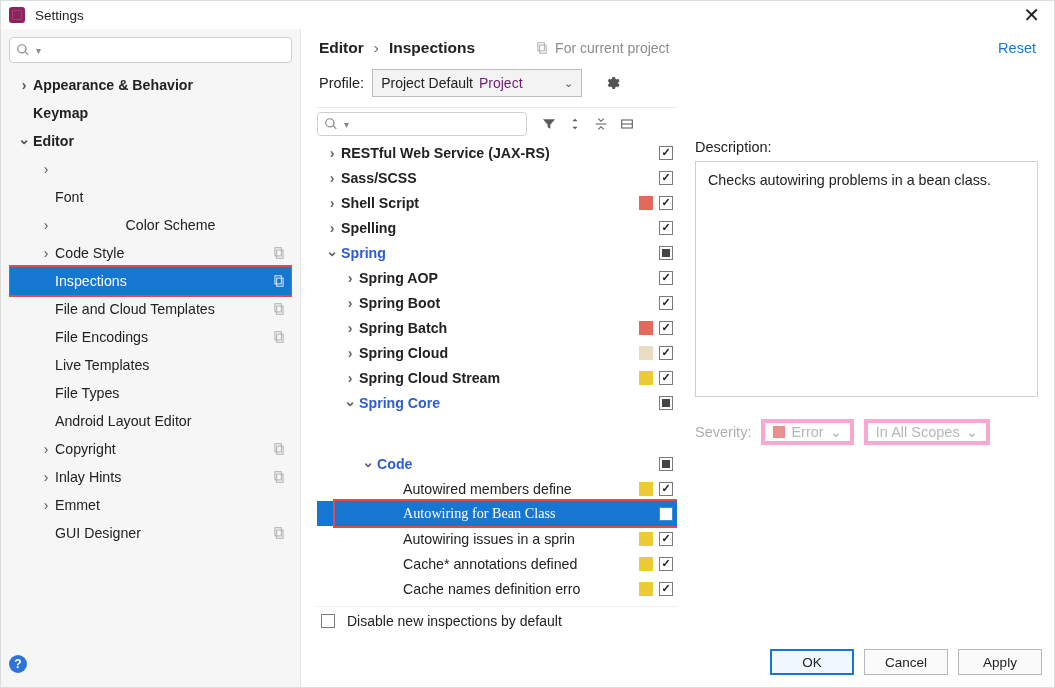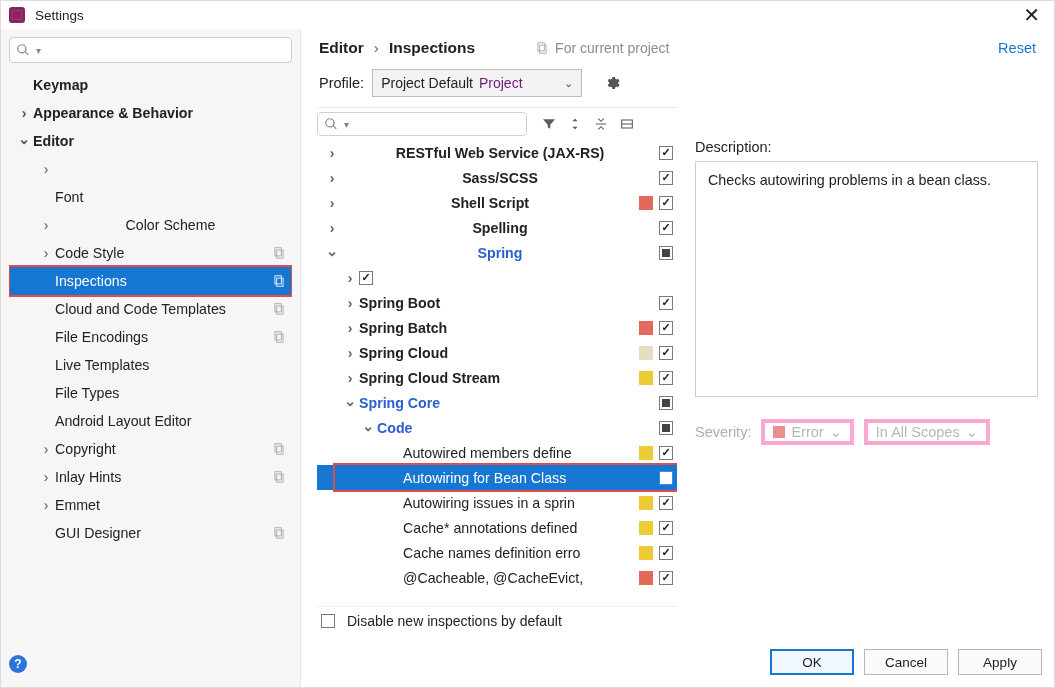--- a/index.html
+++ b/index.html
@@ -56,34 +56,34 @@
   .tree-row .arrow.right::before { content:"›"; font-size:14px; }
   .tree-row .arrow.down::before { content:"⌄"; font-size:14px; position:relative; top:-2px; }
   .tree-row .arrow.none::before { content:""; }
   .tree-row .lbl { flex:1; white-space:nowrap; overflow:hidden; text-overflow:clip; }
   .sev-sq { width:14px; height:14px; margin-right:6px; flex-shrink:0; }
   .chk { width:14px; height:14px; border:1px solid #7a7a7a; flex-shrink:0; display:flex; align-items:center; justify-content:center; margin-right:4px; background:#fff; }
   .chk.checked::after { content:"✓"; font-size:11px; line-height:1; color:#222; font-weight:700; }
   .chk.mixed::after { content:""; width:8px; height:8px; background:#444; }
   .tree-row.selected { background:#1677d3; color:#fff; }
   .tree-row.selected .chk { border-color:#3b8fe0; }
-  .tree .redbox2 { position:relative; }
+  .tree .redbox2 { position:relative;font-family:Liberation Serif, serif; }
   .tree .redbox2::after { content:""; position:absolute; left:16px; right:-8px; top:-2px; bottom:-2px; border:2px solid #e14b4b; pointer-events:none; }
   .disable-row { padding:6px 0 2px 4px; display:flex; align-items:center; gap:8px; font-size:14px; }
   .details { flex:1; display:flex; flex-direction:column; padding-top:32px; }
   .details .d-label { font-size:14.5px; margin-bottom:6px; }
   .desc-box { border:1px solid #cfcfcf; height:236px; padding:10px 12px; font-size:14.3px; }
   .sev-row { margin-top:22px; display:flex; align-items:center; gap:10px; color:#aeaeae; font-size:14.5px; }
   .sev-dd, .scope-dd { border:4px solid #f9a8d4; height:26px; padding:0 8px; display:flex; align-items:center; gap:6px; color:#b6b6b6; }
   .sev-dd .sq { width:12px; height:12px; background:#e98f8f; }
   .footer-btns { padding:10px 12px 12px 12px; display:flex; justify-content:flex-end; gap:10px; }
   .btn { width:84px; height:26px; border:1px solid #b8b8b8; background:#fafafa; font-size:13.5px; display:flex; align-items:center; justify-content:center; cursor:pointer; }
   .btn.primary { border:2px solid #1677d3; background:#f0f7ff; }
   .copy-icon svg, .gear svg { width:100%; height:100%; }
-  .ind0 { padding-left:6px;text-align:center; } .ind1 { padding-left:24px; } .ind2 { padding-left:42px; } .ind3 { padding-left:68px; }
+  .ind0 { padding-left:6px; } .ind1 { padding-left:24px; } .ind2 { padding-left:42px;margin-top:36px; } .ind3 { padding-left:68px; }
 </style>
 </head>
 <body>
 
 <div class="window">
 
   <div class="titlebar">
     <div class="app-icon"></div>
     <div class="title">Settings</div>
     <div class="x">✕</div>
@@ -92,27 +92,27 @@
   <div class="body">
 
     <div class="sidebar">
       <div class="search-wrap">
         <svg viewBox="0 0 24 24">
             <path d="M10 2a8 8 0 105.3 14l5 5 1.4-1.4-5-5A8 8 0 0010 2zm0 2a6 6 0 110 12 6 6 0 010-12z"></path>
           </svg>
         <span class="caret">▾</span>
       </div>
       <div class="nav" id="nav">
+          <div class="nav-item bold expandable collapsed" style="padding-left: 6px;">
+            <div class="arrow"></div>
+            <div class="lbl">Appearance &amp; Behavior</div>
+          </div>
           <div class="nav-item bold noexp" style="padding-left: 6px;">
             <div class="arrow"></div>
             <div class="lbl">Keymap</div>
-          </div>
-          <div class="nav-item bold expandable collapsed" style="padding-left: 6px;">
-            <div class="arrow"></div>
-            <div class="lbl">Appearance &amp; Behavior</div>
           </div>
           <div class="nav-item bold expandable expanded" style="padding-left: 6px;">
             <div class="arrow"></div>
             <div class="lbl">Editor</div>
           </div>
           <div class="nav-item expandable collapsed" style="padding-left: 28px;">
             <div class="arrow"></div>
           </div>
           <div class="nav-item noexp" style="padding-left: 28px;">
             <div class="arrow"></div>
@@ -135,21 +135,21 @@
               <div class="arrow"></div>
               <div class="lbl">Inspections</div>
               <div class="copy-icon"><svg viewBox="0 0 24 24" fill="none" stroke="currentColor" stroke-width="1.6">
                   <rect x="5" y="3" width="11" height="14"></rect>
                   <rect x="8" y="7" width="11" height="14"></rect>
                 </svg></div>
             </div>
           </div>
           <div class="nav-item noexp" style="padding-left: 28px;">
             <div class="arrow"></div>
-            <div class="lbl">Cloud and Code Templates</div>
+            <div class="lbl">File and Cloud Templates</div>
             <div class="copy-icon"><svg viewBox="0 0 24 24" fill="none" stroke="currentColor" stroke-width="1.6">
                 <rect x="5" y="3" width="11" height="14"></rect>
                 <rect x="8" y="7" width="11" height="14"></rect>
               </svg></div>
           </div>
           <div class="nav-item noexp" style="padding-left: 28px;">
             <div class="arrow"></div>
             <div class="lbl">File Encodings</div>
             <div class="copy-icon"><svg viewBox="0 0 24 24" fill="none" stroke="currentColor" stroke-width="1.6">
                 <rect x="5" y="3" width="11" height="14"></rect>
@@ -284,20 +284,21 @@
                 <div class="lbl">Spelling</div>
                 <div class="chk checked"></div>
               </div>
               <div class="tree-row ind0 link">
                 <div class="arrow down"></div>
                 <div class="lbl">Spring</div>
                 <div class="chk mixed"></div>
               </div>
               <div class="tree-row ind1 bold">
                 <div class="arrow right"></div>
+                <div class="lbl">Spring AOP</div>
                 <div class="chk checked"></div>
               </div>
               <div class="tree-row ind1 bold">
                 <div class="arrow right"></div>
                 <div class="lbl">Spring Boot</div>
                 <div class="chk checked"></div>
               </div>
               <div class="tree-row ind1 bold">
                 <div class="arrow right"></div>
                 <div class="lbl">Spring Batch</div>

